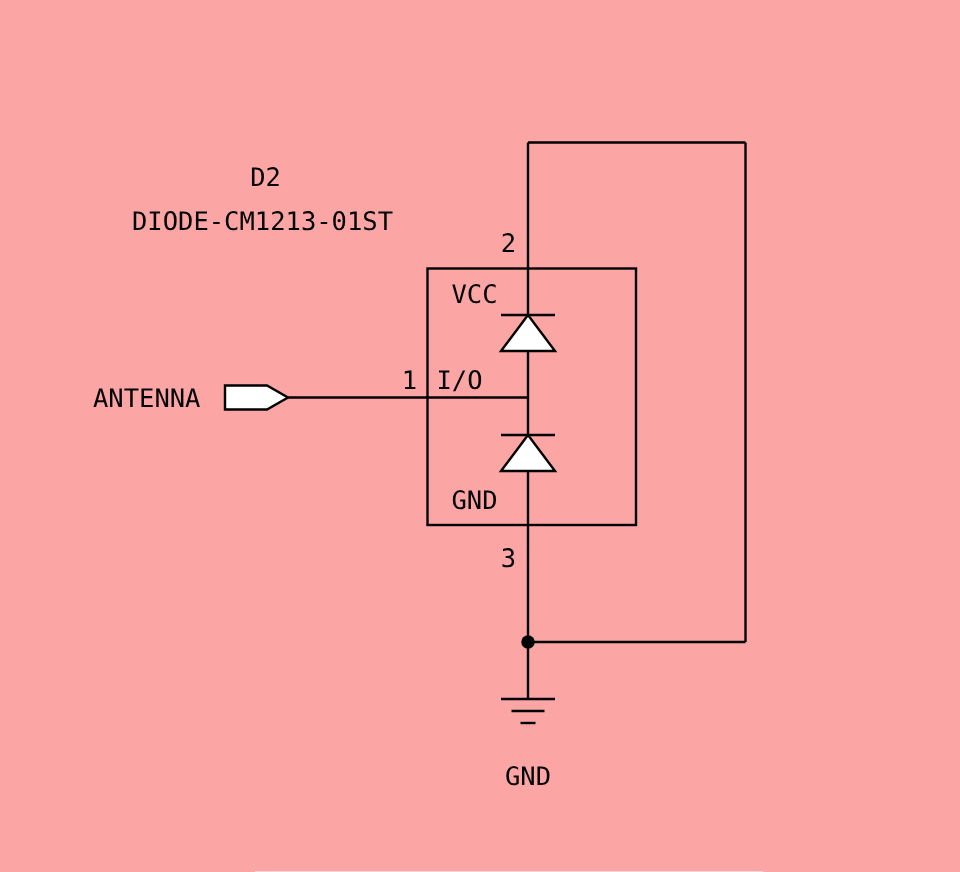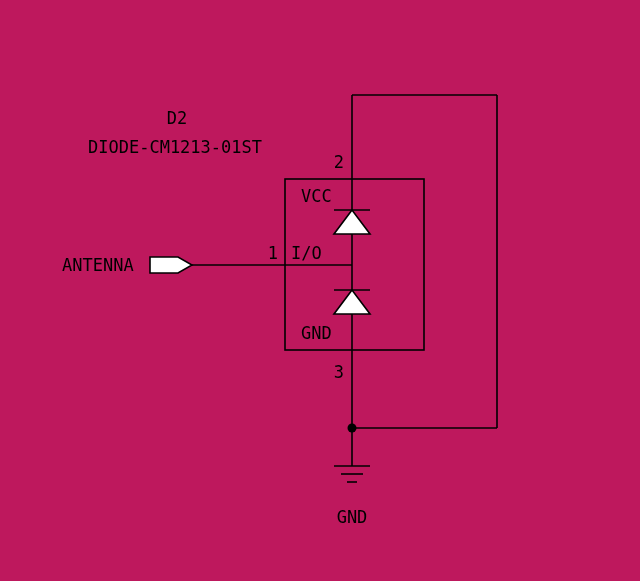--- a/index.html
+++ b/index.html
@@ -2,21 +2,21 @@
 <html><head>
 <meta charset="utf-8">
 <title>Schematic</title>
 <style>
   * { margin: 0; padding: 0; box-sizing: border-box; }
   html, body { background: #ffffff; }
   .canvas {
     position: relative;
     width: 640px;
     height: 581px;
-    background: #be185d;
+    background: #fca5a5;
     overflow: hidden;
   }
   svg { display: block; }
   .wire {
     stroke: #000000;
     stroke-width: 1.6;
     fill: none;
     stroke-linecap: butt;
   }
   .outline {

